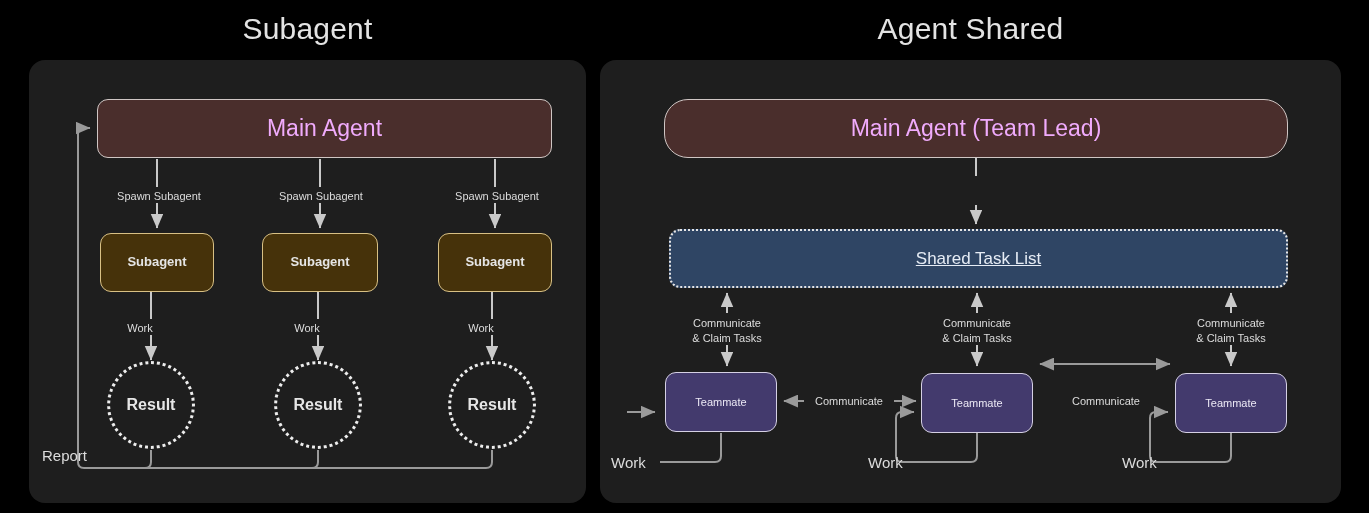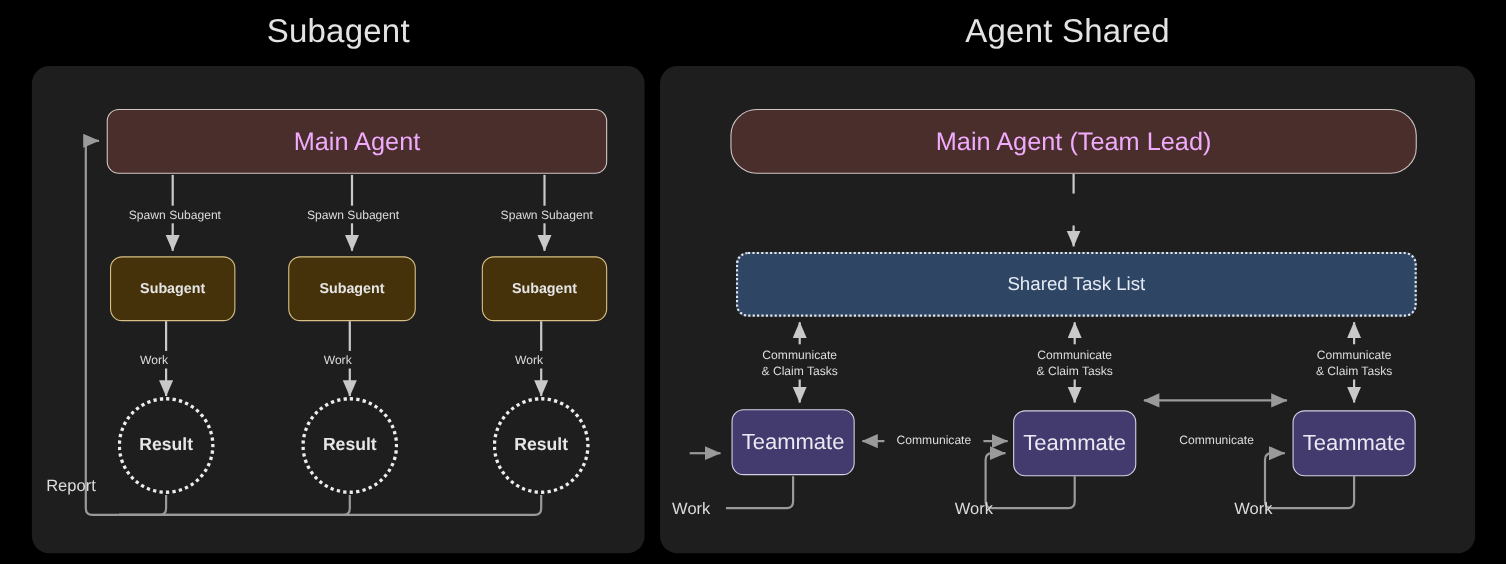--- a/index.html
+++ b/index.html
@@ -72,21 +72,21 @@
     background: #2f4564;
     border: 2px dotted #e6e6e6;
     border-radius: 11px;
     font-size: 17px;
     color: #e6ecf5;
   }
   .node-teammate {
     background: #433a6d;
     border: 1.5px solid #d5d0e4;
     border-radius: 11px;
-    font-size: 20px;
+    font-size: 11px;
     color: #ece9f5;
   }
   .node-result {
     border: 3px dotted #ededed;
     border-radius: 50%;
     font-size: 16px;
     color: #e6e6e6;
     background: transparent;
     font-weight: bold;
   }
@@ -212,26 +212,26 @@
   <div class="node node-sub" style="left:438px; top:233px; width:114px; height:59px;">Subagent</div>
 
   <div class="edge-label" style="left:108px; top:321px; width:64px;">Work</div>
   <div class="edge-label" style="left:275px; top:321px; width:64px;">Work</div>
   <div class="edge-label" style="left:449px; top:321px; width:64px;">Work</div>
 
   <div class="node node-result" style="left:107px; top:361px; width:88px; height:88px;">Result</div>
   <div class="node node-result" style="left:274px; top:361px; width:88px; height:88px;">Result</div>
   <div class="node node-result" style="left:448px; top:361px; width:88px; height:88px;">Result</div>
 
-  <div class="edge-label big" style="left:42px; top:432px; width:64px; text-align:left;">Report</div>
+  <div class="edge-label big" style="left:42px; top:446px; width:64px; text-align:left;">Report</div>
 
   <div class="node node-main" style="left:664px; top:99px; width:624px; height:59px;border-radius:24px;">Main Agent (Team Lead)</div>
 
 
-  <div class="node node-tasklist" style="left:669px; top:229px; width:619px; height:59px;">Shared Task List</div>
+  <div class="node node-tasklist" style="left:669px; top:229px; width:619px; height:59px;text-decoration:underline;">Shared Task List</div>
 
   <div class="edge-label" style="left:659px; top:316px; width:136px;">
     <div>Communicate</div>
     <div>&amp; Claim Tasks</div>
   </div>
   <div class="edge-label" style="left:909px; top:316px; width:136px;">
     <div>Communicate</div>
     <div>&amp; Claim Tasks</div>
   </div>
   <div class="edge-label" style="left:1163px; top:316px; width:136px;">

